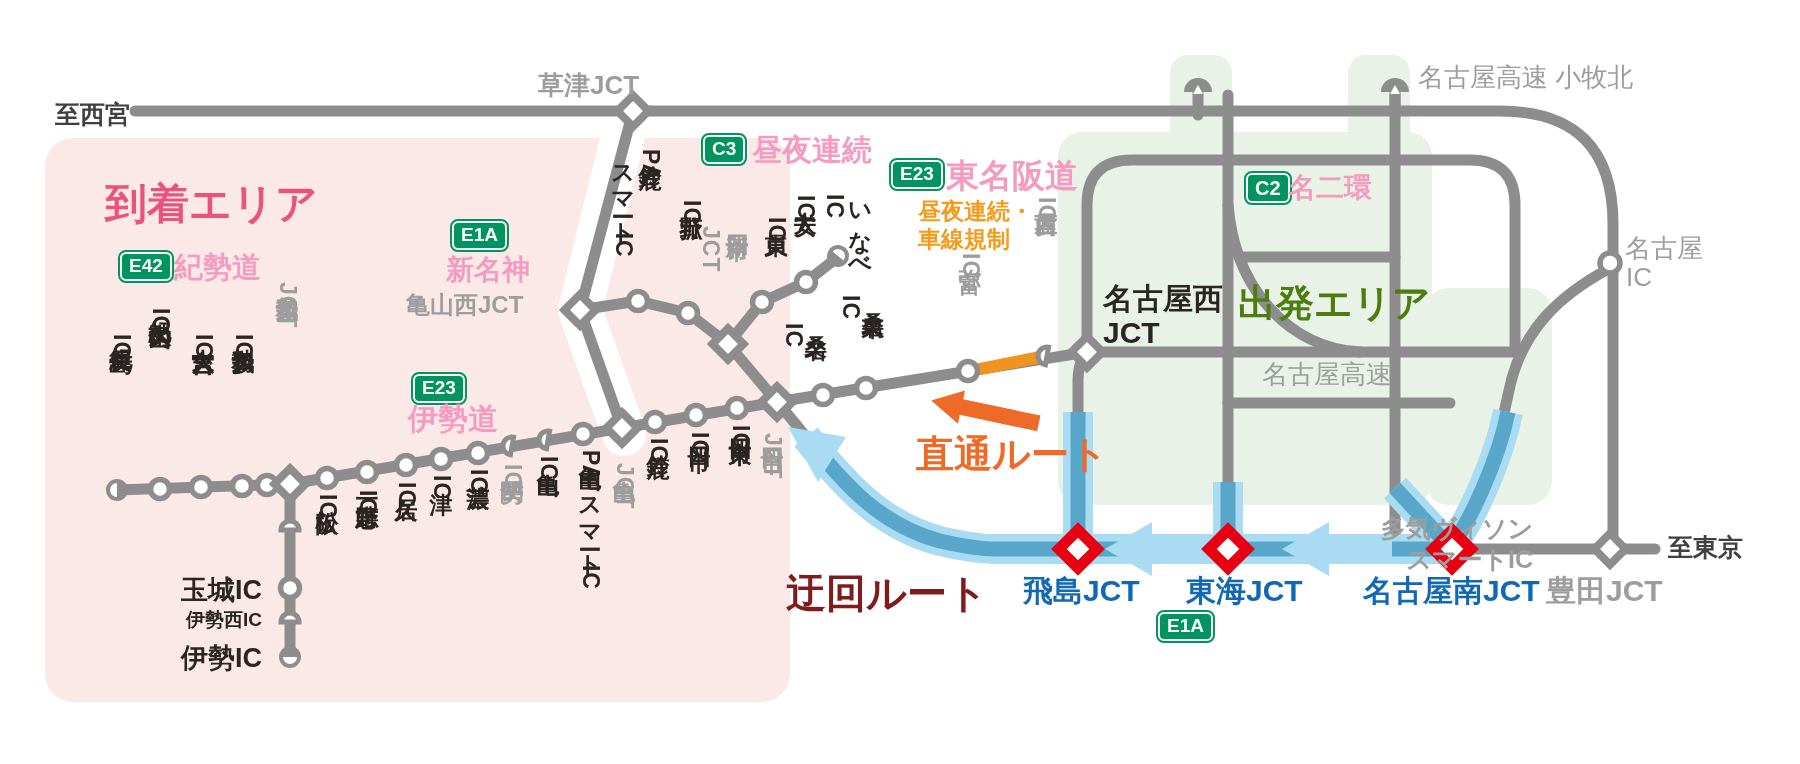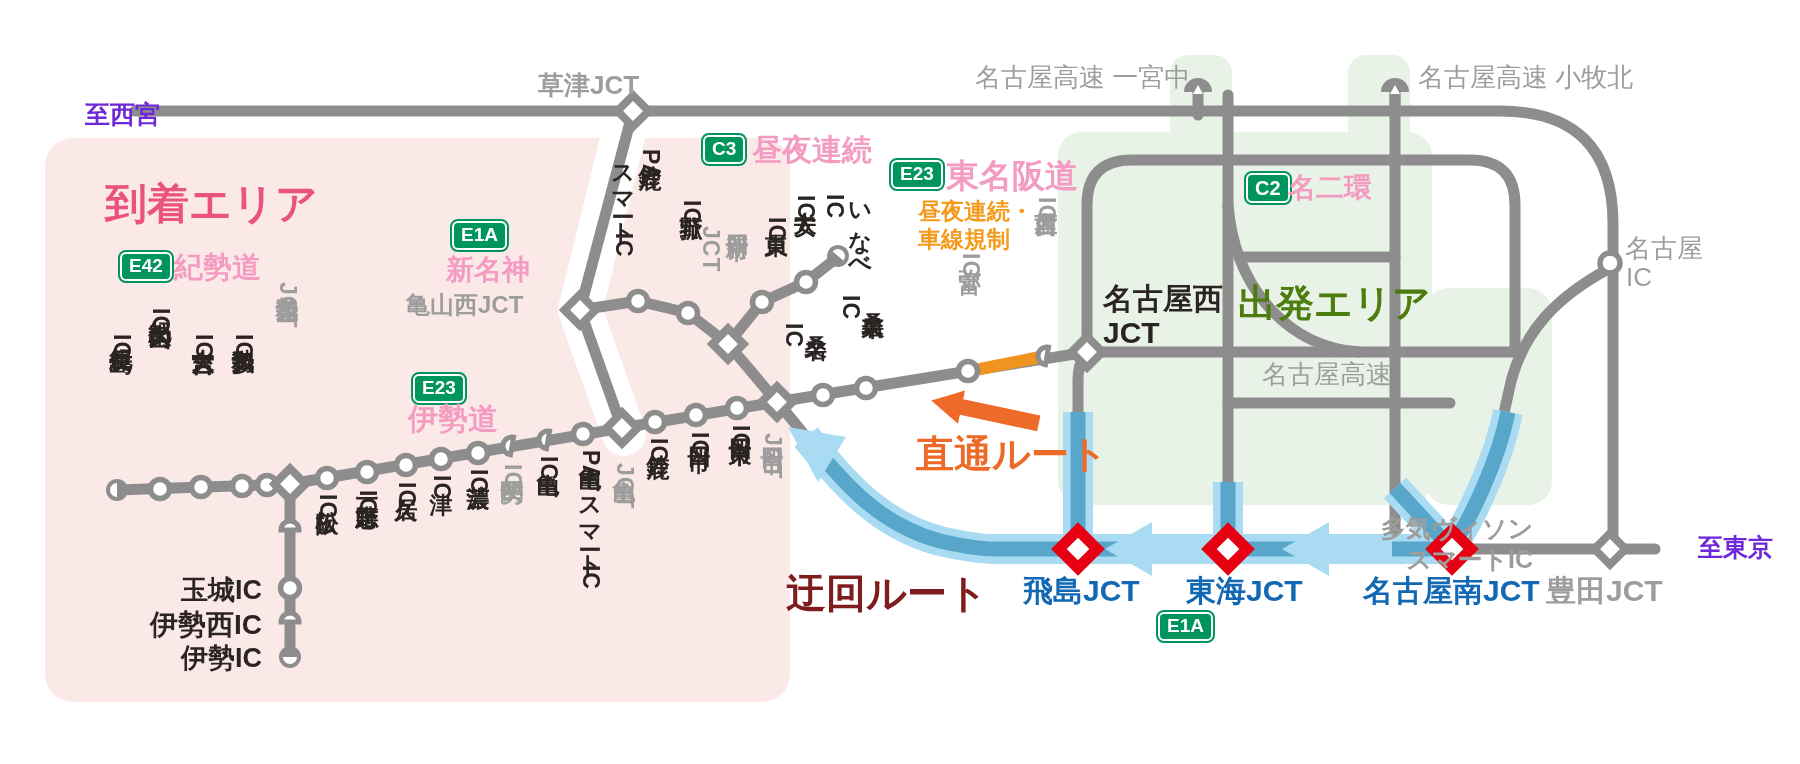--- a/index.html
+++ b/index.html
@@ -5,21 +5,21 @@
   html,body{margin:0;padding:0;background:#fff;}
   #stage{position:relative;width:1800px;height:764px;overflow:hidden;
          font-family:"Liberation Sans","DejaVu Sans",sans-serif;background:#fff;}
   #map-svg{position:absolute;left:0;top:0;}
   .hl{position:absolute;white-space:nowrap;line-height:1.15;}
   .vl{position:absolute;writing-mode:vertical-rl;text-orientation:mixed;
       white-space:nowrap;font-weight:bold;font-size:23px;color:#2a2422;
       line-height:1;letter-spacing:1px;transform:translateX(-50%);}
   .vl.g{color:#9d9d9d;}
   .bold{font-weight:bold;}
-  .dark{color:#6d28d9;margin-left:30px;}
+  .dark{color:#404040;}
   .gray{color:#9d9d9d;}
   .black{color:#2a2422;}
   .pinktx{color:#f49bc1;font-weight:bold;}
   .pinkhead{color:#e9537e;font-weight:bold;}
   .greenhead{color:#4d7c0f;font-weight:bold;}
   .orangetx{color:#f59a1a;font-weight:bold;}
   .orangehead{color:#ee6a28;font-weight:bold;}
   .bluehead{color:#7f1d1d;font-weight:bold;}
   .bluejct{color:#1268b3;font-weight:bold;}
   .badge{position:absolute;background:#00945e;color:#fff;font-weight:bold;
@@ -227,21 +227,20 @@
 <div class="hl orangetx" style="left:918px;top:226px;font-size:23px">車線規制</div>
 
 <span class="badge" style="left:1246px;top:173px;font-size:20px">C2</span>
 <div class="hl pinktx" style="left:1288px;top:172px;font-size:28px">名二環</div>
 
 <div class="hl greenhead" style="left:1238px;top:282px;font-size:38px">出発エリア</div>
 <div class="hl black bold" style="left:1103px;top:282px;font-size:30px">名古屋西</div>
 <div class="hl black bold" style="left:1103px;top:316px;font-size:30px">JCT</div>
 <div class="hl gray" style="left:1262px;top:360px;font-size:26px">名古屋高速</div>
 
-<div class="hl gray" style="left:975px;top:63px;font-size:26px">名古屋高速 一宮中</div>
 <div class="hl gray" style="left:1418px;top:63px;font-size:26px">名古屋高速 小牧北</div>
 
 <div class="hl gray" style="left:1625px;top:234px;font-size:26px">名古屋</div>
 <div class="hl gray" style="left:1626px;top:263px;font-size:26px">IC</div>
 
 <div class="hl gray bold" style="left:1546px;top:574px;font-size:30px">豊田JCT</div>
 <div class="hl bold dark" style="left:1668px;top:533px;font-size:25px">至東京</div>
 
 <div class="hl bluejct" style="left:1023px;top:574px;font-size:30px">飛島JCT</div>
 <div class="hl bluejct" style="left:1186px;top:574px;font-size:30px">東海JCT</div>
@@ -284,16 +283,16 @@
 <div class="vl" style="left:873px;top:295px">桑名東</div>
 <div class="vl" style="left:850px;top:295px">IC</div>
 <div class="vl" style="left:816px;top:318px">桑名</div>
 <div class="vl" style="left:793px;top:323px">IC</div>
 <div class="vl g" style="left:970px;top:251px">弥富IC</div>
 <div class="vl g" style="left:1046px;top:193px">名古屋西IC</div>
 
 <div class="hl gray bold" style="right:267px;top:514px;font-size:25px;text-align:right">多気ヴィソン</div>
 <div class="hl gray bold" style="right:267px;top:545px;font-size:25px;text-align:right">スマートIC</div>
 <div class="hl black bold" style="right:1538px;top:575px;font-size:27px">玉城IC</div>
-<div class="hl black bold" style="right:1538px;top:609px;font-size:28px">伊勢西IC</div>
+<div class="hl black bold" style="right:1538px;top:609px;font-size:19px">伊勢西IC</div>
 <div class="hl black bold" style="right:1538px;top:643px;font-size:27px">伊勢IC</div>
 
 </div>
 
 </body></html>

